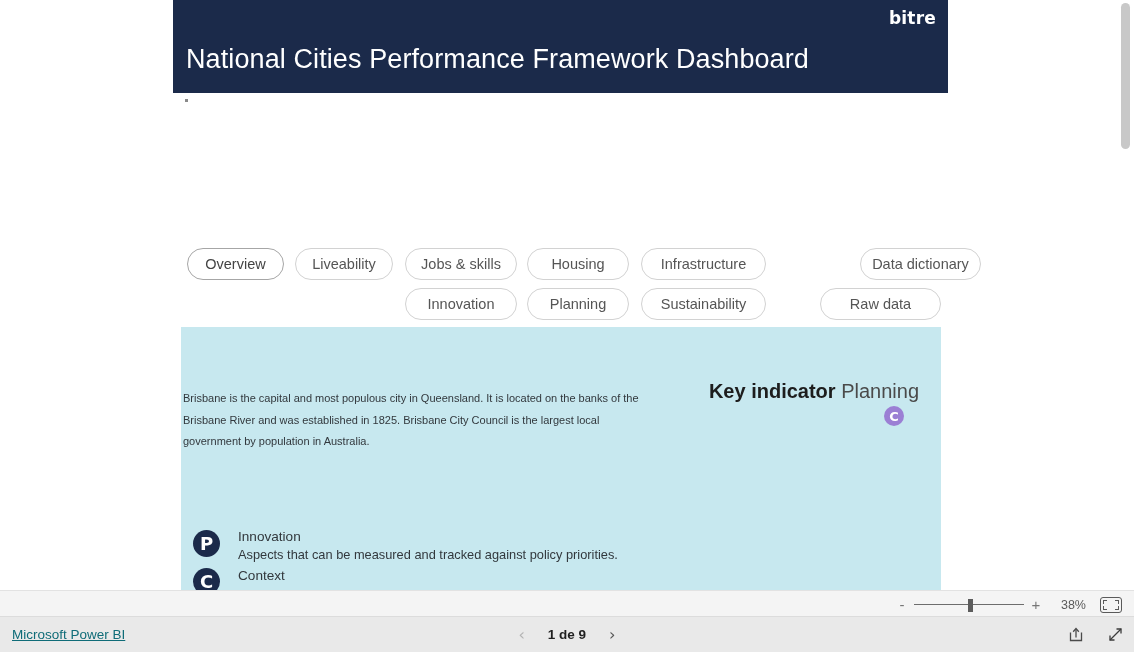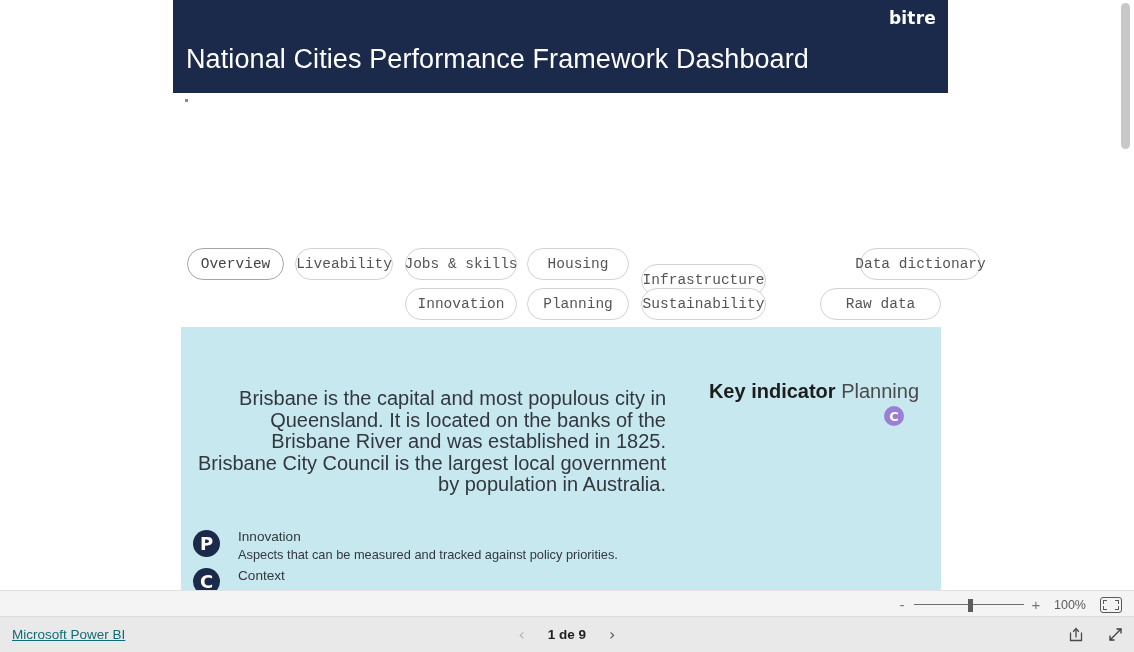--- a/index.html
+++ b/index.html
@@ -56,21 +56,21 @@
   }
 
   .tiny-dot {
     position: absolute;
     left: 185px; top: 99px;
     width: 3px; height: 3px;
     background: #8a8a8a;
   }
 
   
-  .navwrap { position: absolute; left: 0; top: 0; width: 1134px; height: 590px; font-family: Liberation Mono, monospace; }
+  .navwrap { position: absolute; left: 0; top: 0; width: 1134px; height: 590px; }
   .pill {
     position: absolute;
     height: 32px;
     border: 1px solid #d2d2d2;
     border-radius: 16px;
     background: #ffffff;
     color: #555555;
     font-size: 14.5px;
     display: flex;
     align-items: center;
@@ -82,45 +82,44 @@
   .pill.selected {
     border: 1.6px solid #a6a6a6;
     color: #444444;
   }
 
   
   .p-overview     { left: 187px; top: 248px; width: 97px; }
   .p-liveability  { left: 295px; top: 248px; width: 98px; }
   .p-jobs         { left: 405px; top: 248px; width: 112px; }
   .p-housing      { left: 527px; top: 248px; width: 102px; }
-  .p-infrastructure { left: 641px; top: 264px; width: 125px; }
+  .p-infrastructure { left: 641px; top: 248px; width: 125px; }
   .p-datadict     { left: 860px; top: 248px; width: 121px; }
   
   .p-innovation   { left: 405px; top: 288px; width: 112px; }
   .p-planning     { left: 527px; top: 288px; width: 102px; }
   .p-sustainability { left: 641px; top: 288px; width: 125px; justify-content: center; }
   .p-rawdata      { left: 820px; top: 288px; width: 121px; }
 
   
   .panel {
     position: absolute;
     left: 181px; top: 327px;
     width: 760px; height: 263px;
     background: #c7e8ef;
     overflow: hidden;
   }
 
   .city-desc {
     position: absolute;
-    left: 13px; top: 61px;
+    left: 2px; top: 61px;
     width: 472px;
     color: #32383d;
-    font-size: 20px;
+    font-size: 11px;
     line-height: 21.5px;
-    text-align: right;
   }
 
   .key-indicator {
     position: absolute;
     right: 22px; top: 53px;
     font-size: 20px;
     color: #4a4a4a;
     white-space: nowrap;
     margin-left: 23px;
   }
@@ -387,21 +386,21 @@
     </div>
   </div>
 
   <div class="statusbar">
     <div class="zoom-group">
       <div class="zoom-minus">-</div>
       <div class="zoom-track">
         <div class="zoom-handle"></div>
       </div>
       <div class="zoom-plus">+</div>
-      <div class="zoom-value">100%</div>
+      <div class="zoom-value">38%</div>
       <div class="fit-btn">
         <i class="tl"></i>
           <i class="tr"></i>
           <i class="bl"></i>
           <i class="br"></i>
       </div>
     </div>
   </div>
 
   <div class="footer">

